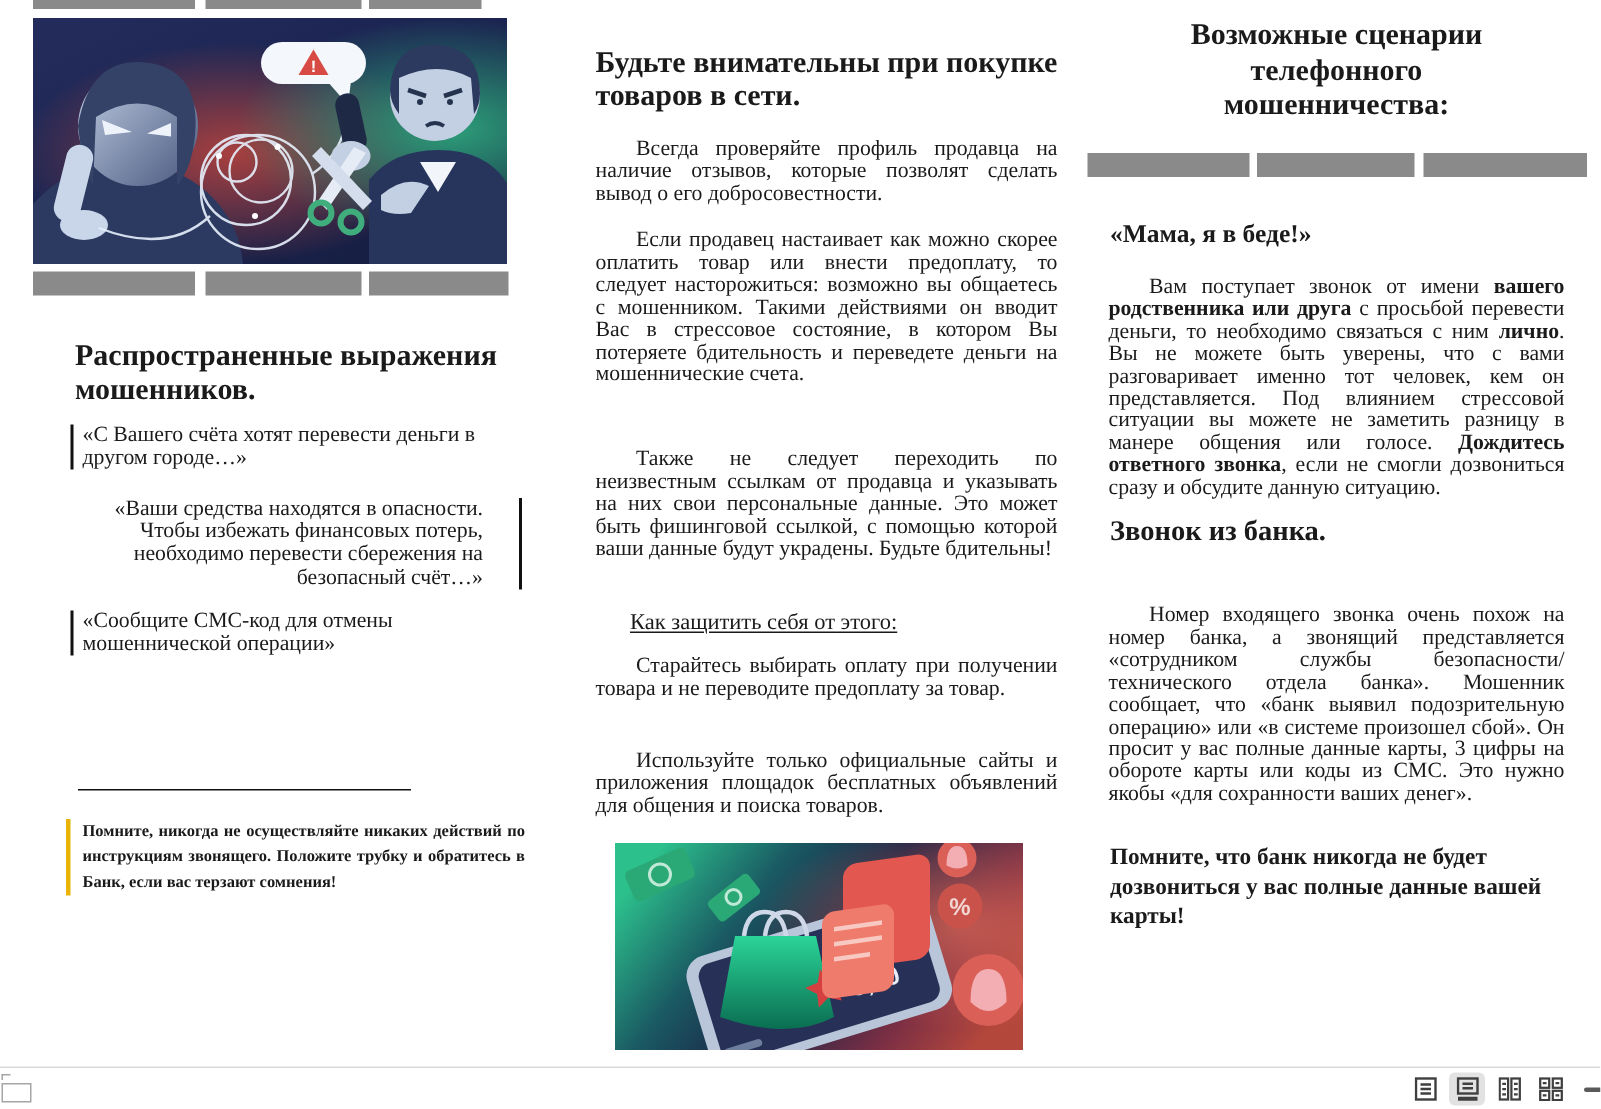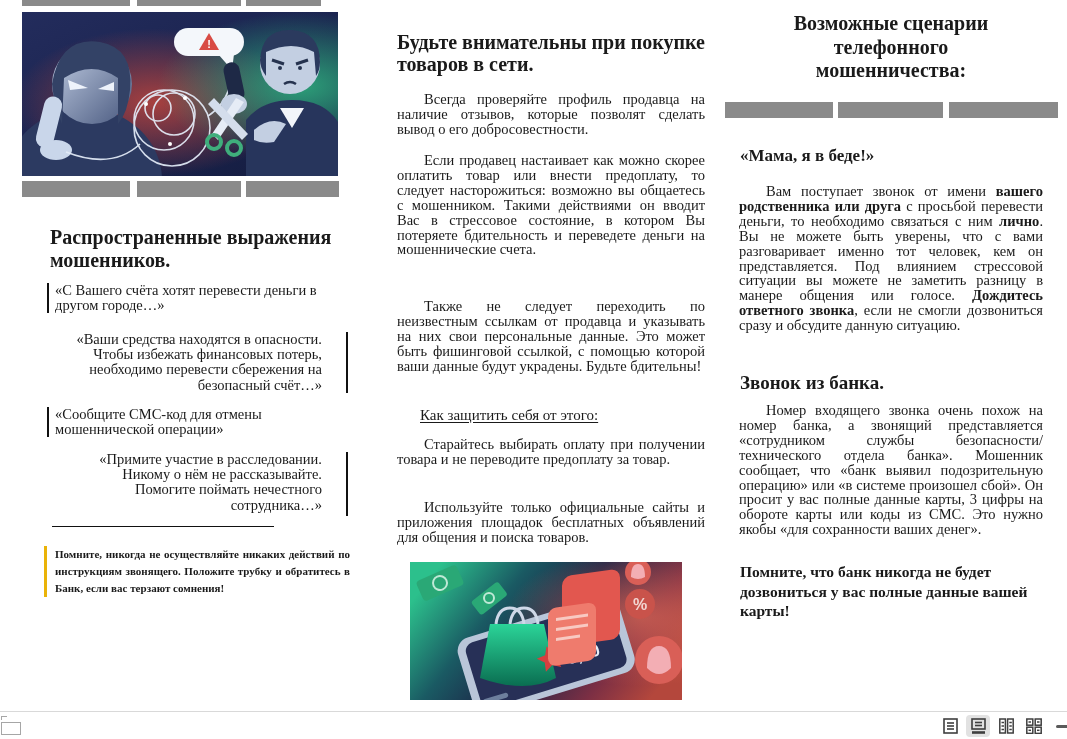--- a/index.html
+++ b/index.html
@@ -130,21 +130,20 @@
   <div class="bar" style="left:246px;top:181px;width:93px;height:16px"></div>
 
   <div class="abs h1" style="left:22px;top:226px;width:320px;padding-left:28px">Распространенные выражения мошенников.</div>
 
   <div class="abs quote quote-left" style="left:47px;top:283px;width:300px">«С Вашего счёта хотят перевести деньги в другом городе…»</div>
 
   <div class="abs quote quote-right" style="left:67px;top:332px;width:281px">«Ваши средства находятся в опасности. Чтобы избежать финансовых потерь, необходимо перевести сбережения на безопасный счёт…»</div>
 
   <div class="abs quote quote-left" style="left:47px;top:407px;width:300px">«Сообщите СМС-код для отмены мошеннической операции»</div>
 
-  <div class="abs quote quote-right" style="left:67px;top:452px;width:281px;min-height:64px">«Примите участие в расследовании. Никому о нём не рассказывайте. Помогите поймать нечестного сотрудника…»</div>
 
   <div class="divider" style="left:52px;top:526px;width:222px"></div>
 
   <div class="abs warn1" style="left:44px;top:546px;width:306px">Помните, никогда не осуществляйте никаких действий по инструкциям звонящего. Положите трубку и обратитесь в Банк, если вас терзают сомнения!</div>
 
   <div class="abs h1" style="left:397px;top:31px;width:308px;line-height:22px">Будьте внимательны при покупке товаров в сети.</div>
 
   <div class="abs body-p" style="left:397px;top:92px;width:308px">Всегда проверяйте профиль продавца на наличие отзывов, которые позволят сделать вывод о его добросовестности.</div>
 
   <div class="abs body-p" style="left:397px;top:153px;width:308px">Если продавец настаивает как можно скорее оплатить товар или внести предоплату, то следует насторожиться: возможно вы общаетесь с мошенником. Такими действиями он вводит Вас в стрессовое состояние, в котором Вы потеряете бдительность и переведете деньги на мошеннические счета.</div>
@@ -234,21 +233,21 @@
   <div class="abs h1 center" style="left:771px;top:12px;width:240px;line-height:23.5px">Возможные сценарии телефонного мошенничества:</div>
 
   <div class="bar" style="left:725px;top:102px;width:108px;height:16px"></div>
   <div class="bar" style="left:838px;top:102px;width:105px;height:16px"></div>
   <div class="bar" style="left:949px;top:102px;width:109px;height:16px"></div>
 
   <div class="abs h" style="left:740px;top:146px;font-size:17px">«Мама, я в беде!»</div>
 
   <div class="abs body-p" style="left:739px;top:184px;width:304px"><span>Вам поступает звонок от имени </span><span class="bold">вашего родственника или друга</span><span> с просьбой перевести деньги, то необходимо связаться с ним </span><span class="bold">лично</span><span>. Вы не можете быть уверены, что с вами разговаривает именно тот человек, кем он представляется. Под влиянием стрессовой ситуации вы можете не заметить разницу в манере общения или голосе. </span><span class="bold">Дождитесь ответного звонка</span><span>, если не смогли дозвониться сразу и обсудите данную ситуацию.</span></div>
 
-  <div class="abs h" style="left:740px;top:372px;font-size:19px">Звонок из банка.</div>
+  <div class="abs h" style="left:740px;top:344px;font-size:19px">Звонок из банка.</div>
 
   <div class="abs body-p" style="left:739px;top:403px;width:304px">Номер входящего звонка очень похож на номер банка, а звонящий представляется «сотрудником службы безопасности/ технического отдела банка». Мошенник сообщает, что «банк выявил подозрительную операцию» или «в системе произошел сбой». Он просит у вас полные данные карты, 3 цифры на обороте карты или коды из СМС. Это нужно якобы «для сохранности ваших денег».</div>
 
   <div class="abs warn3" style="left:740px;top:562px;width:300px">Помните, что банк никогда не будет дозвониться у вас полные данные вашей карты!</div>
 
   <div class="page-hairline"></div>
   <div class="corner-tick"></div>
   <div class="corner-box"></div>
 
   <div class="statusbar">

